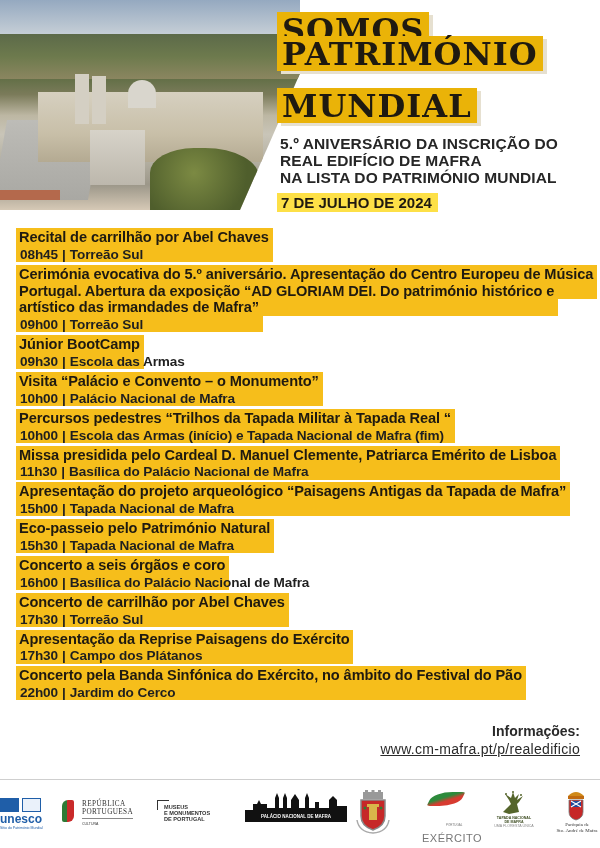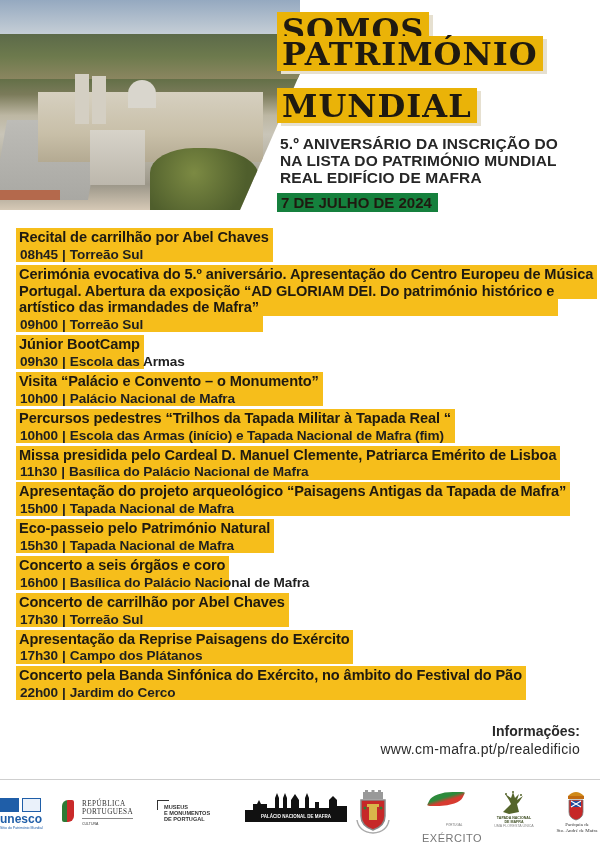--- a/index.html
+++ b/index.html
@@ -40,21 +40,21 @@
 
     .subtitle {
       position: absolute; left: 280px; top: 135px;
       font-family: "Liberation Sans", sans-serif; font-weight: bold;
       font-size: 15.5px; line-height: 17px; color: #262626;
       letter-spacing: 0.1px;
     }
     .subtitle div { white-space: nowrap; }
     .date-badge {
       position: absolute; left: 277px; top: 193px;
-      background: #15803d; color: #1f1a10;
+      background: #fde047; color: #1f1a10;
       font-family: "Liberation Sans", sans-serif; font-weight: bold;
       font-size: 15px; line-height: 18px; padding: 1px 6px 0 4px;
     }
 
     
     .program { position: absolute; left: 16px; top: 229px; width: 580px; }
     .event { margin-bottom: 3px; }
     .event-title {
       display: inline;
       background: #f6be1b;
@@ -67,21 +67,21 @@
     .event-title-wrap { line-height: 16.8px; }
     .event-meta {
       font-family: "Liberation Sans", sans-serif; font-weight: bold;
       font-size: 13.6px; line-height: 17px; color: #1f1f1f; padding-left: 4px;
       letter-spacing: -0.1px;
     }
     .event-meta .sep { margin: 0 4px; }
 
     .info { position: absolute; right: 20px; top: 723px; text-align: right; font-family: "Liberation Sans", sans-serif; color: #2a2a2a; }
     .info-label { font-weight: bold; font-size: 14px; line-height: 17px; }
-    .info-url { font-size: 14px; line-height: 18px; letter-spacing: 0.3px; }
+    .info-url { font-size: 14px; line-height: 18px; letter-spacing: 0.3px; text-decoration: underline; }
 
     .divider { position: absolute; left: 0; top: 779px; width: 600px; height: 1px; background: #cfcfcf; }
 
     
     .logos { position: absolute; left: 0; top: 790px; width: 600px; height: 58px; }
     .logo { position: absolute; }
     .unesco { left: 0; top: 8px; width: 44px; }
     .unesco .boxes { display:flex; gap:3px; }
     .unesco .box { width: 19px; height: 14px; border: 1px solid #1f5ea8; background:#eaf1fa; }
     .unesco .box.fill { background:#1f5ea8; }
@@ -126,22 +126,22 @@
   <div class="trees"></div>
   <div class="roofs"></div>
 </div>
 
 <div class="title-line title-1">SOMOS</div>
 <div class="title-line title-2">PATRIMÓNIO</div>
 <div class="title-line title-3">MUNDIAL</div>
 
 <div class="subtitle">
   <div>5.º ANIVERSÁRIO DA INSCRIÇÃO DO</div>
+  <div>REAL EDIFÍCIO DE MAFRA</div>
   <div>NA LISTA DO PATRIMÓNIO MUNDIAL</div>
-  <div>REAL EDIFÍCIO DE MAFRA</div>
 </div>
 <div class="date-badge">7 DE JULHO DE 2024</div>
 
 <div class="program">
   <div class="event">
     <div class="event-title-wrap"><span class="event-title">Recital de carrilhão por Abel Chaves</span></div>
     <div class="event-meta"><span>08h45</span><span class="sep">|</span><span>Torreão Sul</span></div>
   </div>
   <div class="event">
     <div class="event-title-wrap"><span class="event-title">Cerimónia evocativa do 5.º aniversário. Apresentação do Centro Europeu de Música Portugal. Abertura da exposição “AD GLORIAM DEI. Do património histórico e artístico das irmandades de Mafra”</span></div>

